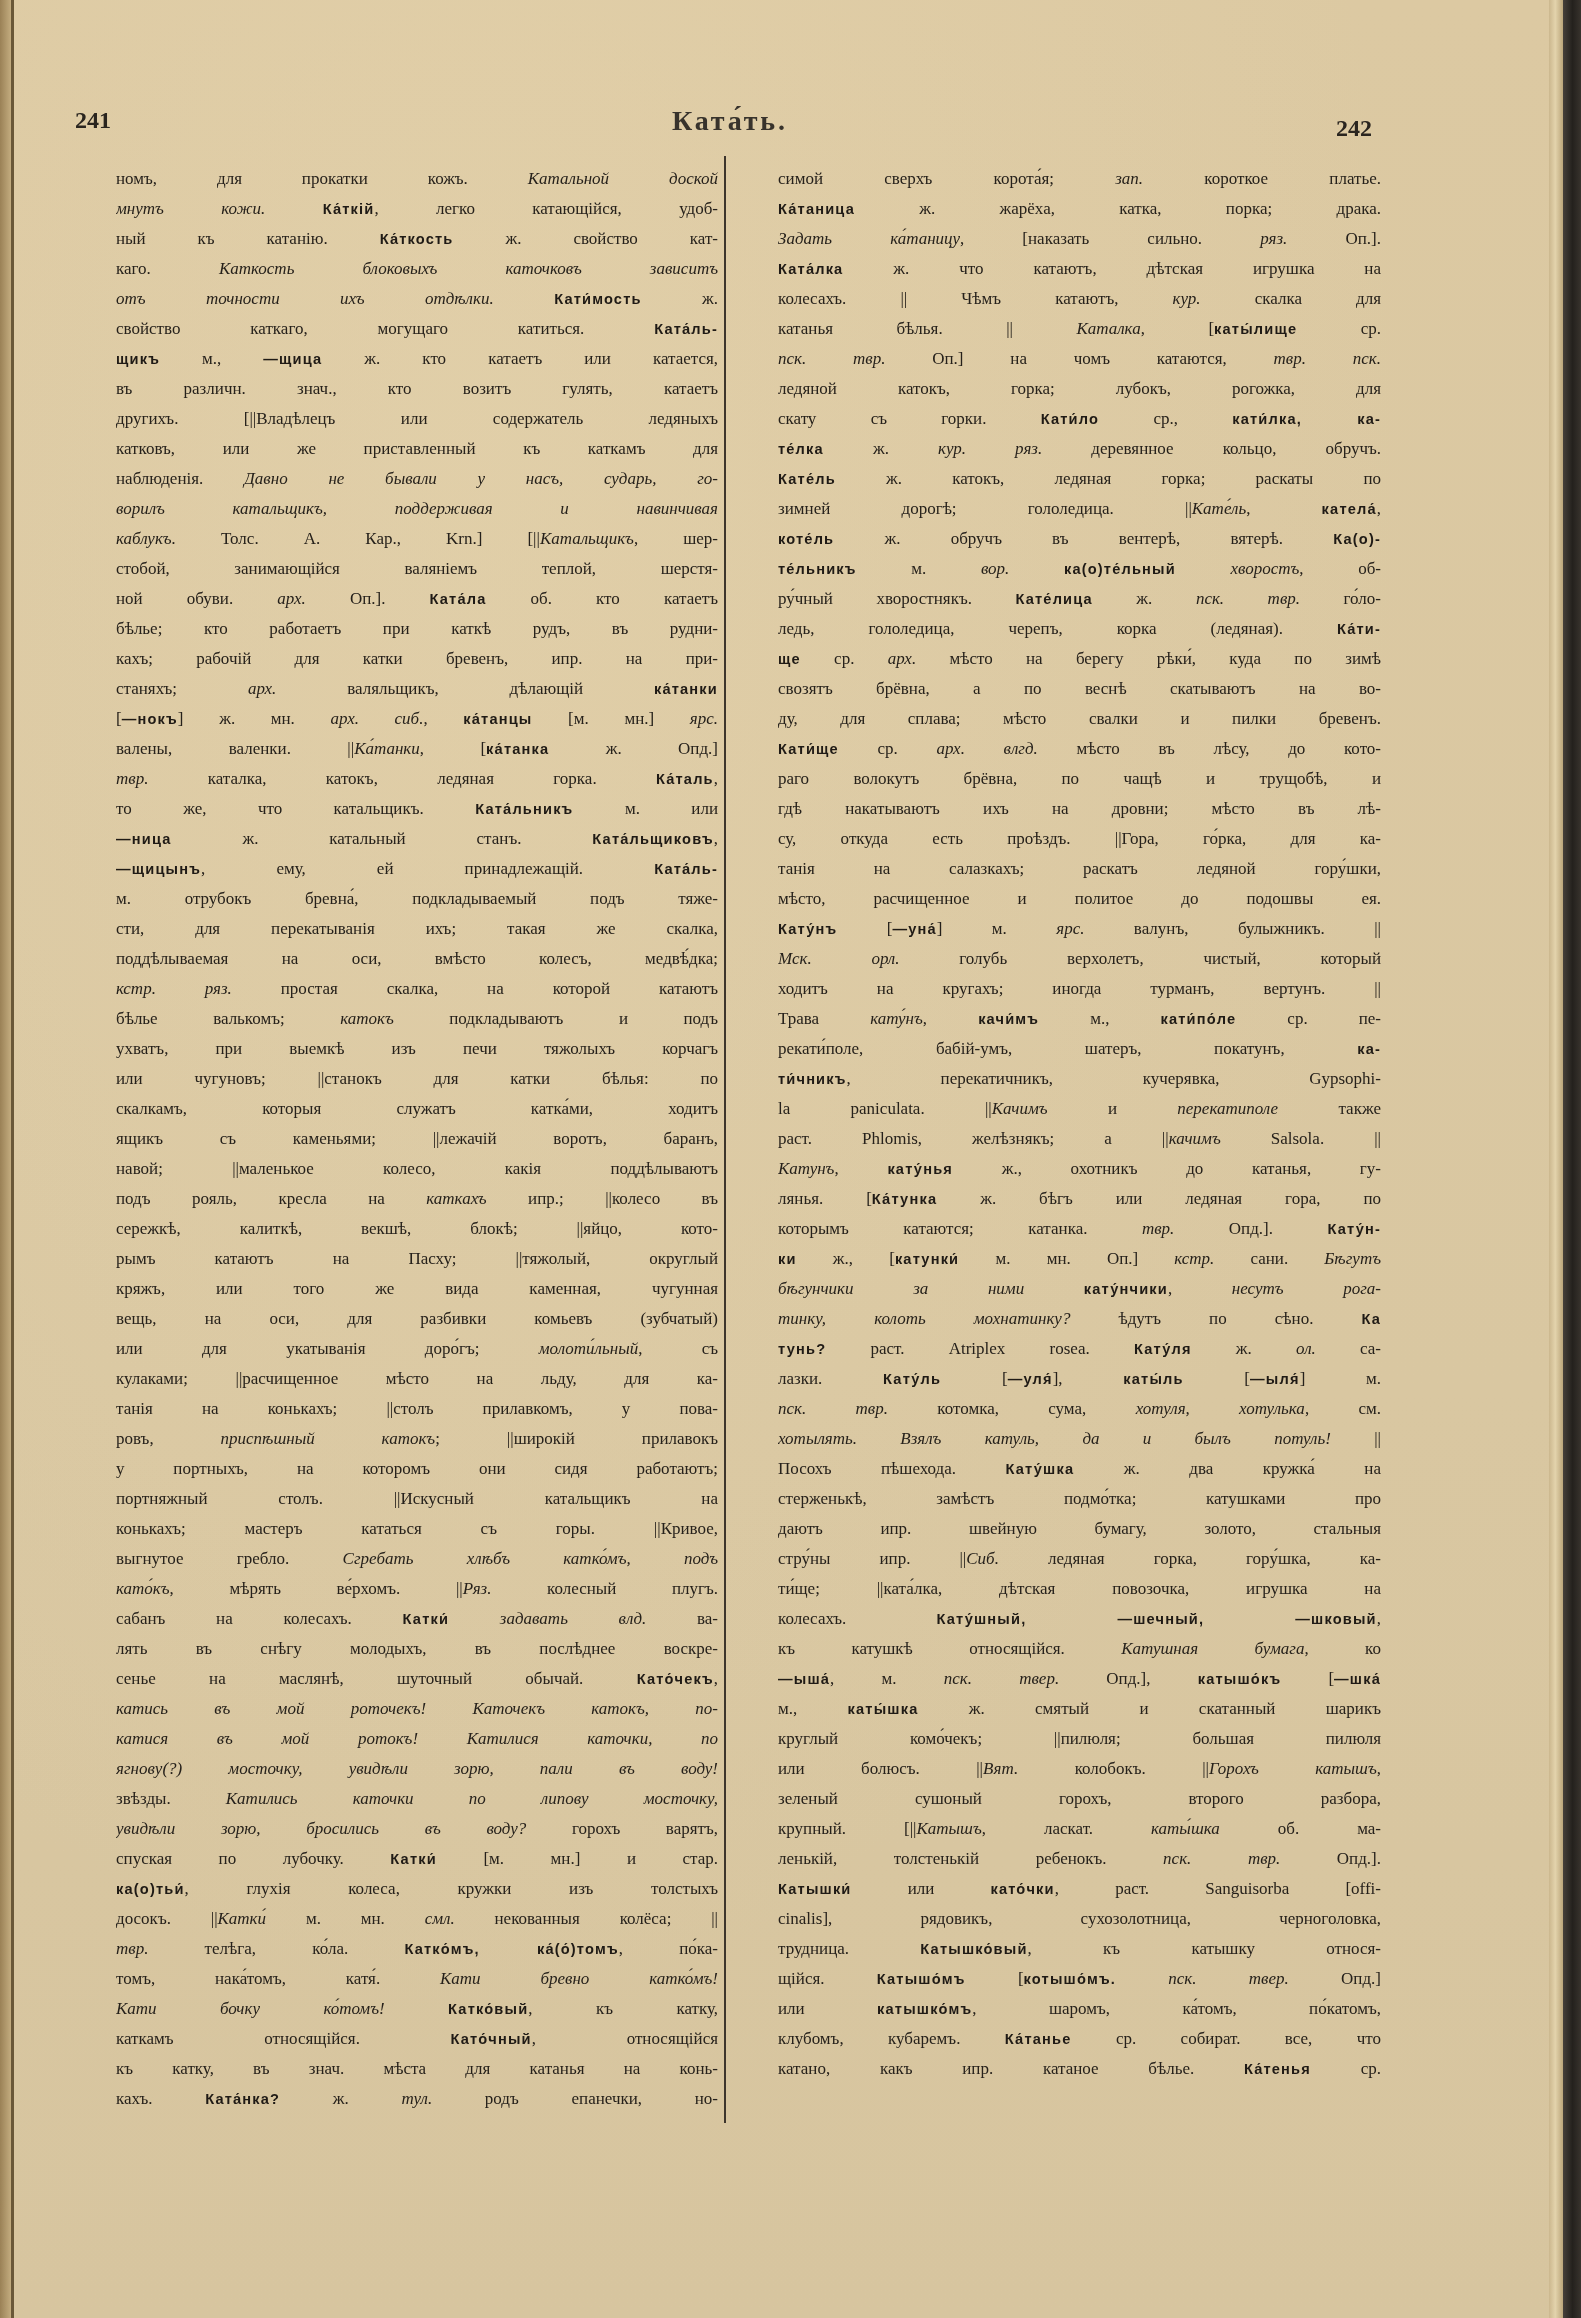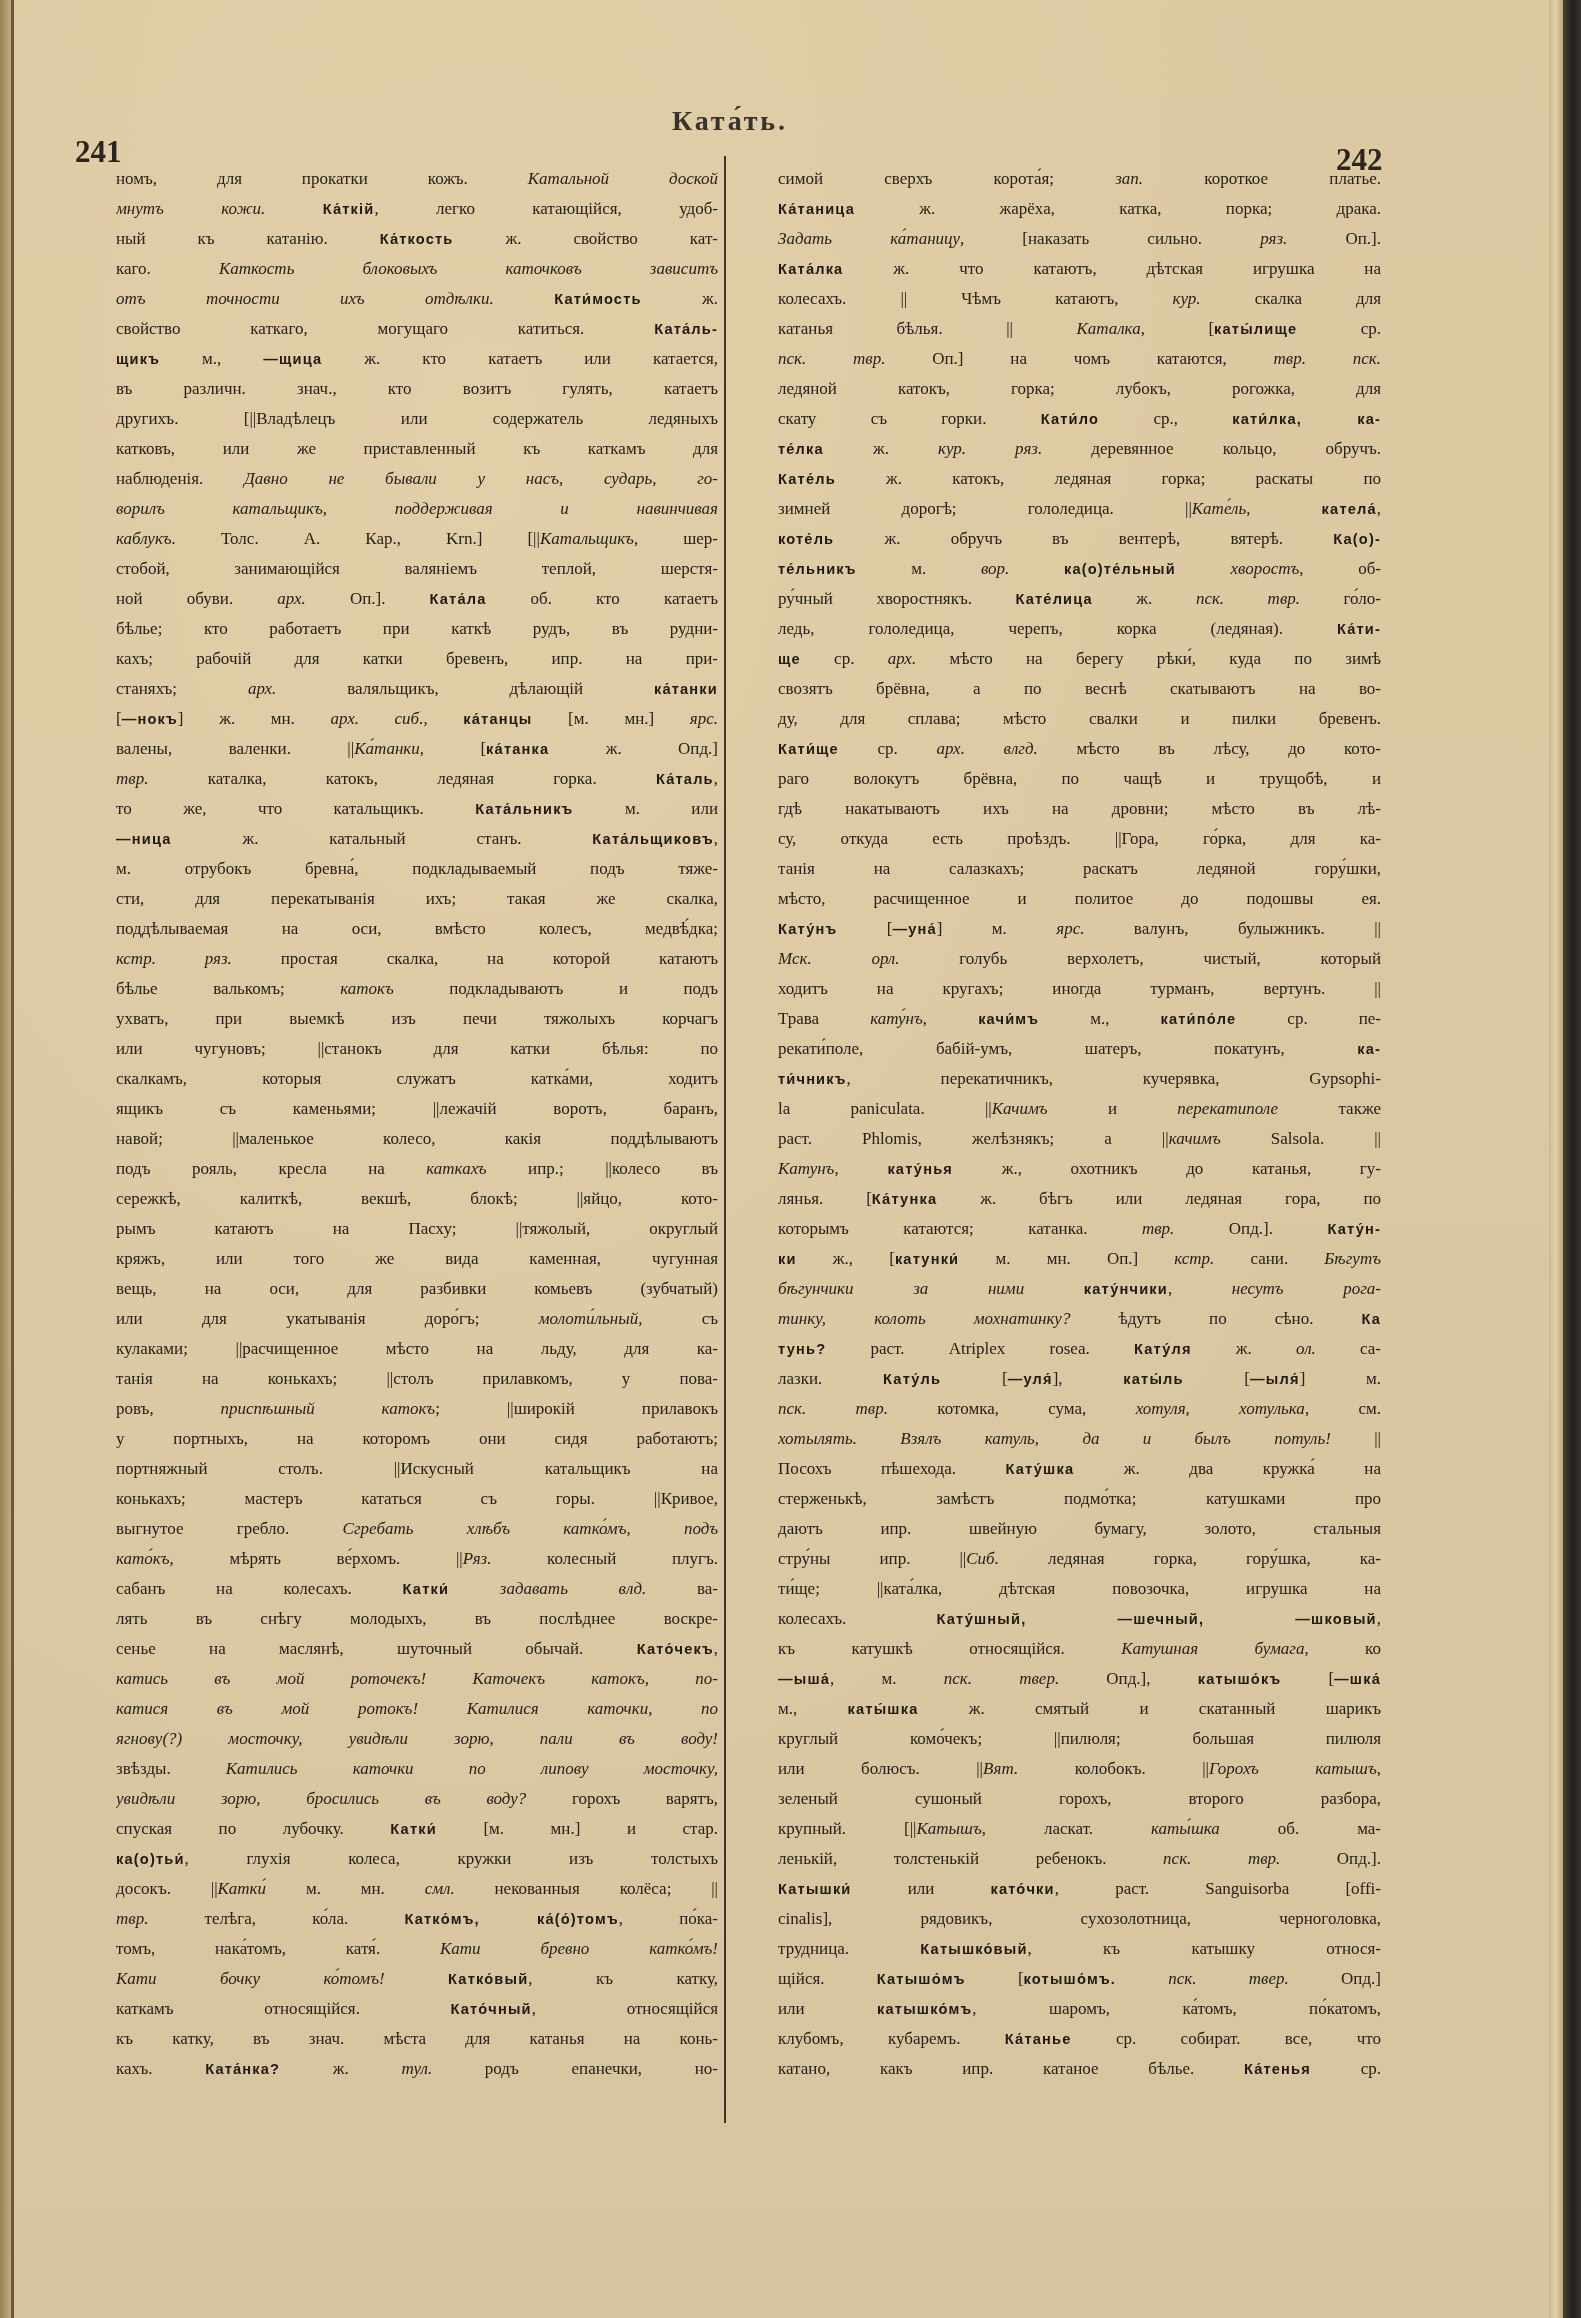--- a/index.html
+++ b/index.html
@@ -25,23 +25,22 @@
       position: absolute; left: 1549px; top: 0; width: 13.6px; height: 2319px;
       background: linear-gradient(to right, #cbb78e, #e3d3ac 45%, #bba67b);
     }
     .edge-right-dark {
       position: absolute; left: 1563px; top: 0; width: 18.7px; height: 2319px;
       background: linear-gradient(to right, #45403a, #24211d 50%, #3a352f);
     }
     .pgnum {
       position: absolute;
       font-family: "Liberation Serif", "DejaVu Serif", serif;
-      font-weight: bold; font-size: 31px; line-height: 26px;
+      font-weight: bold; font-size: 24px; line-height: 26px;
       color: #2a251f;
-      margin-top: 32px;
     }
     .pgnum.left { left: 75px; top: 107px; }
     .pgnum.right { left: 1336px; top: 115px; }
     .title {
       position: absolute; left: 672px; top: 107px;
       font-family: "Liberation Serif", "DejaVu Serif", serif;
       font-weight: bold; font-size: 28px; line-height: 28px;
       letter-spacing: 0.1em; color: #38332c; text-align: center;
     }
     .col { position: absolute; top: 164px; }
@@ -99,20 +98,21 @@
         <div class="ln"><span class="s-r">стобой, занимающійся валяніемъ теплой, шерстя-</span></div>
         <div class="ln"><span class="s-r">ной обуви. </span><span class="s-i">арх.</span><span class="s-r"> Оп.]. </span><span class="s-b">Ката́ла</span><span class="s-r"> об. кто катаетъ</span></div>
         <div class="ln"><span class="s-r">бѣлье; кто работаетъ при каткѣ рудъ, въ рудни-</span></div>
         <div class="ln"><span class="s-r">кахъ; рабочій для катки бревенъ, ипр. на при-</span></div>
         <div class="ln"><span class="s-r">станяхъ; </span><span class="s-i">арх.</span><span class="s-r"> валяльщикъ, дѣлающій </span><span class="s-b">ка́танки</span></div>
         <div class="ln"><span class="s-r">[</span><span class="s-b">—нокъ</span><span class="s-r">] ж. мн. </span><span class="s-i">арх. сиб.</span><span class="s-r">, </span><span class="s-b">ка́танцы</span><span class="s-r"> [м. мн.] </span><span class="s-i">ярс.</span></div>
         <div class="ln"><span class="s-r">валены, валенки. ||</span><span class="s-i">Ка́танки</span><span class="s-r">, [</span><span class="s-b">ка́танка</span><span class="s-r"> ж. Опд.]</span></div>
         <div class="ln"><span class="s-i">твр.</span><span class="s-r"> каталка, катокъ, ледяная горка. </span><span class="s-b">Ка́таль</span><span class="s-r">,</span></div>
         <div class="ln"><span class="s-r">то же, что катальщикъ. </span><span class="s-b">Ката́льникъ</span><span class="s-r"> м. или</span></div>
         <div class="ln"><span class="s-b">—ница</span><span class="s-r"> ж. катальный станъ. </span><span class="s-b">Ката́льщиковъ</span><span class="s-r">,</span></div>
+        <div class="ln"><span class="s-b">—щицынъ</span><span class="s-r">, ему, ей принадлежащій. </span><span class="s-b">Ката́ль-</span></div>
         <div class="ln"><span class="s-r">м. отрубокъ бревна́, подкладываемый подъ тяже-</span></div>
         <div class="ln"><span class="s-r">сти, для перекатыванія ихъ; такая же скалка,</span></div>
         <div class="ln"><span class="s-r">поддѣлываемая на оси, вмѣсто колесъ, медвѣ́дка;</span></div>
         <div class="ln"><span class="s-i">кстр. ряз.</span><span class="s-r"> простая скалка, на которой катаютъ</span></div>
         <div class="ln"><span class="s-r">бѣлье валькомъ; </span><span class="s-i">катокъ</span><span class="s-r"> подкладываютъ и подъ</span></div>
         <div class="ln"><span class="s-r">ухватъ, при выемкѣ изъ печи тяжолыхъ корчагъ</span></div>
         <div class="ln"><span class="s-r">или чугуновъ; ||станокъ для катки бѣлья: по</span></div>
         <div class="ln"><span class="s-r">скалкамъ, которыя служатъ катка́ми, ходитъ</span></div>
         <div class="ln"><span class="s-r">ящикъ съ каменьями; ||лежачій воротъ, баранъ,</span></div>
         <div class="ln"><span class="s-r">навой; ||маленькое колесо, какія поддѣлываютъ</span></div>

